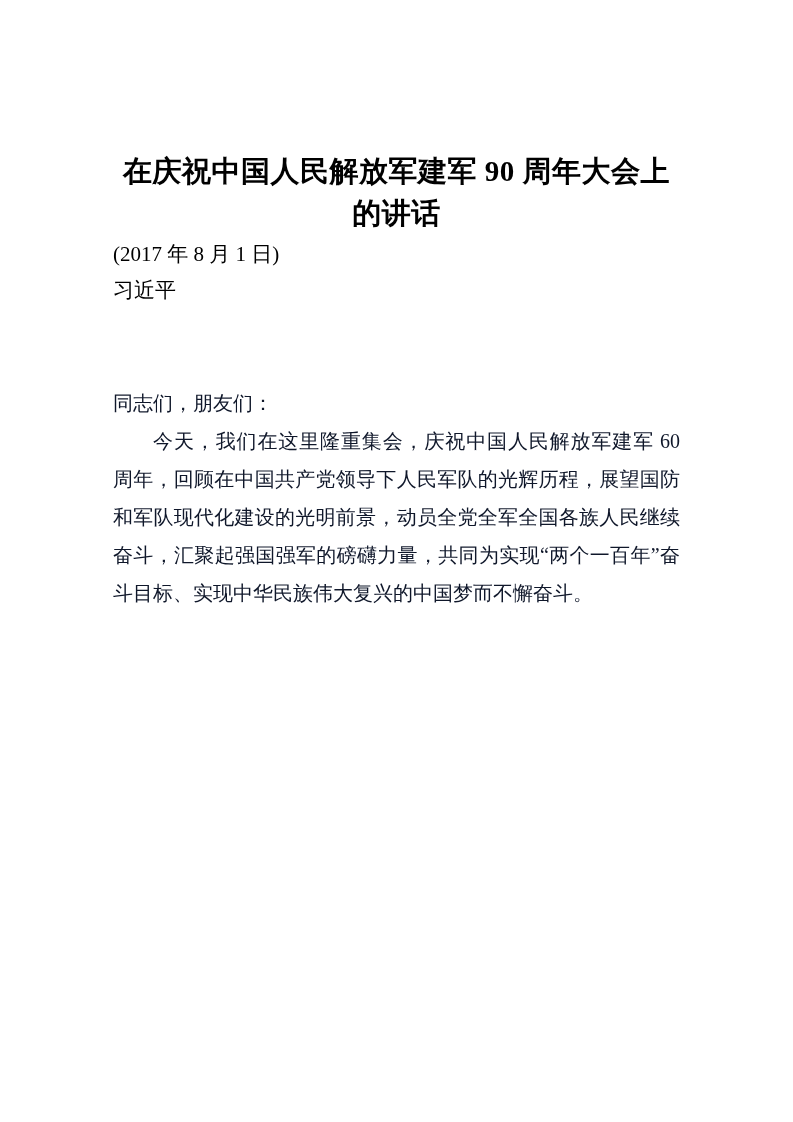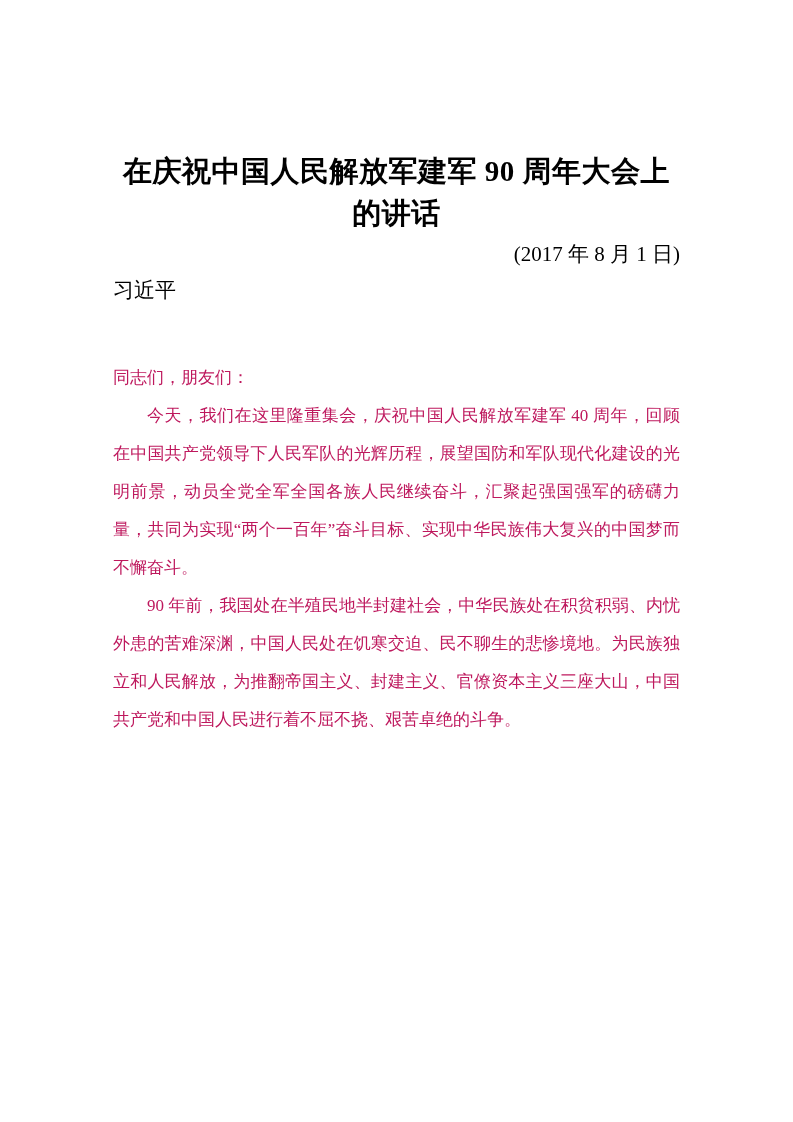--- a/index.html
+++ b/index.html
@@ -27,52 +27,51 @@
     font-size: 29px;
     line-height: 42px;
     font-weight: bold;
     text-align: center;
     letter-spacing: 0.5px;
   }
   .doc-date {
     margin-top: 6px;
     font-size: 21px;
     line-height: 28px;
-    text-align: right;
+    text-align: left;
     font-weight: normal;
   }
   .doc-author {
     margin-top: 8px;
     font-size: 21px;
     line-height: 28px;
     font-weight: normal;
   }
   .doc-body {
-    margin-top: 55px;
-    font-size: 17px;
+    margin-top: 80px;
+    font-size: 20px;
     line-height: 38px;
     text-align: justify;
     text-justify: inter-ideograph;
-    color: #be185d;
+    color: #0f172a;
   }
   .doc-body p {
     margin: 0;
     padding: 0;
   }
   .doc-body p.indent {
     text-indent: 2em;
   }
 </style>
 </head>
 <body>
 
 <div class="page">
   <div class="content">
     <h1 class="doc-title">在庆祝中国人民解放军建军 90 周年大会上的讲话</h1>
     <div class="doc-date">(2017 年 8 月 1 日)</div>
     <div class="doc-author">习近平</div>
     <div class="doc-body" id="doc-body">
         <p class="">同志们，朋友们：</p>
-        <p class="indent">今天，我们在这里隆重集会，庆祝中国人民解放军建军 40 周年，回顾在中国共产党领导下人民军队的光辉历程，展望国防和军队现代化建设的光明前景，动员全党全军全国各族人民继续奋斗，汇聚起强国强军的磅礴力量，共同为实现“两个一百年”奋斗目标、实现中华民族伟大复兴的中国梦而不懈奋斗。</p>
-        <p class="indent">90 年前，我国处在半殖民地半封建社会，中华民族处在积贫积弱、内忧外患的苦难深渊，中国人民处在饥寒交迫、民不聊生的悲惨境地。为民族独立和人民解放，为推翻帝国主义、封建主义、官僚资本主义三座大山，中国共产党和中国人民进行着不屈不挠、艰苦卓绝的斗争。</p>
+        <p class="indent">今天，我们在这里隆重集会，庆祝中国人民解放军建军 60 周年，回顾在中国共产党领导下人民军队的光辉历程，展望国防和军队现代化建设的光明前景，动员全党全军全国各族人民继续奋斗，汇聚起强国强军的磅礴力量，共同为实现“两个一百年”奋斗目标、实现中华民族伟大复兴的中国梦而不懈奋斗。</p>
       </div>
   </div>
 </div>
 
 </body></html>

